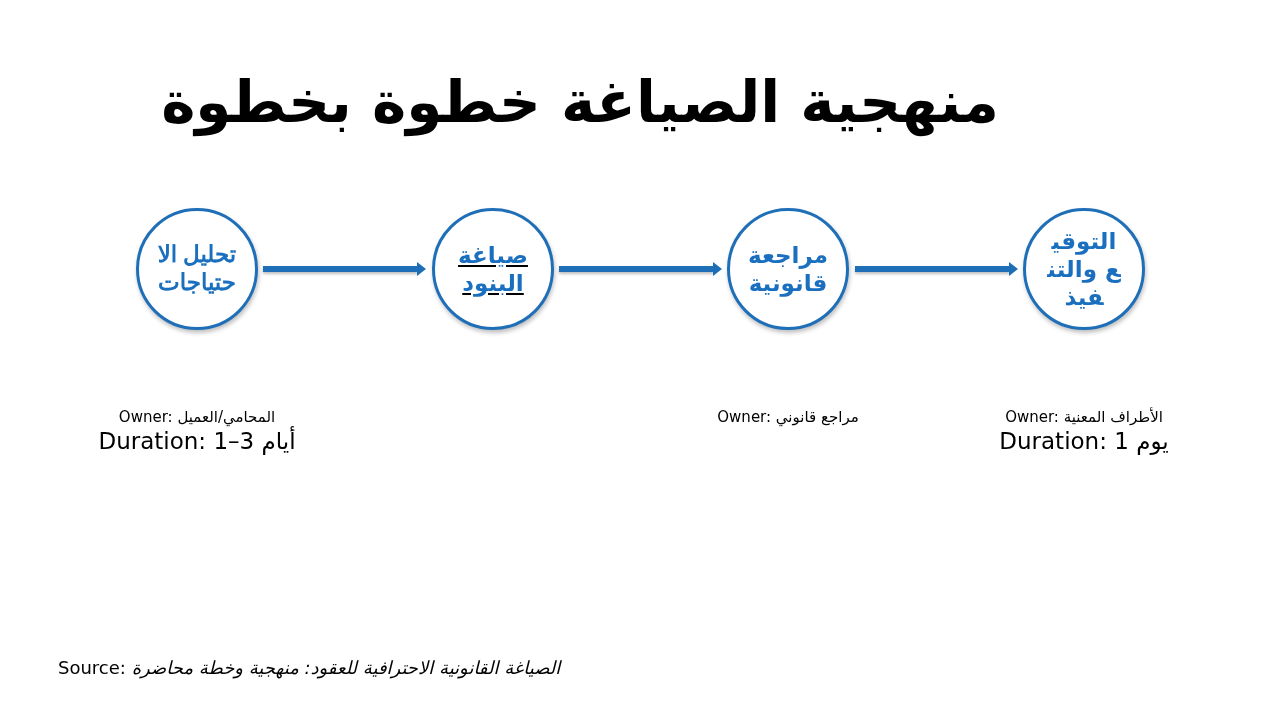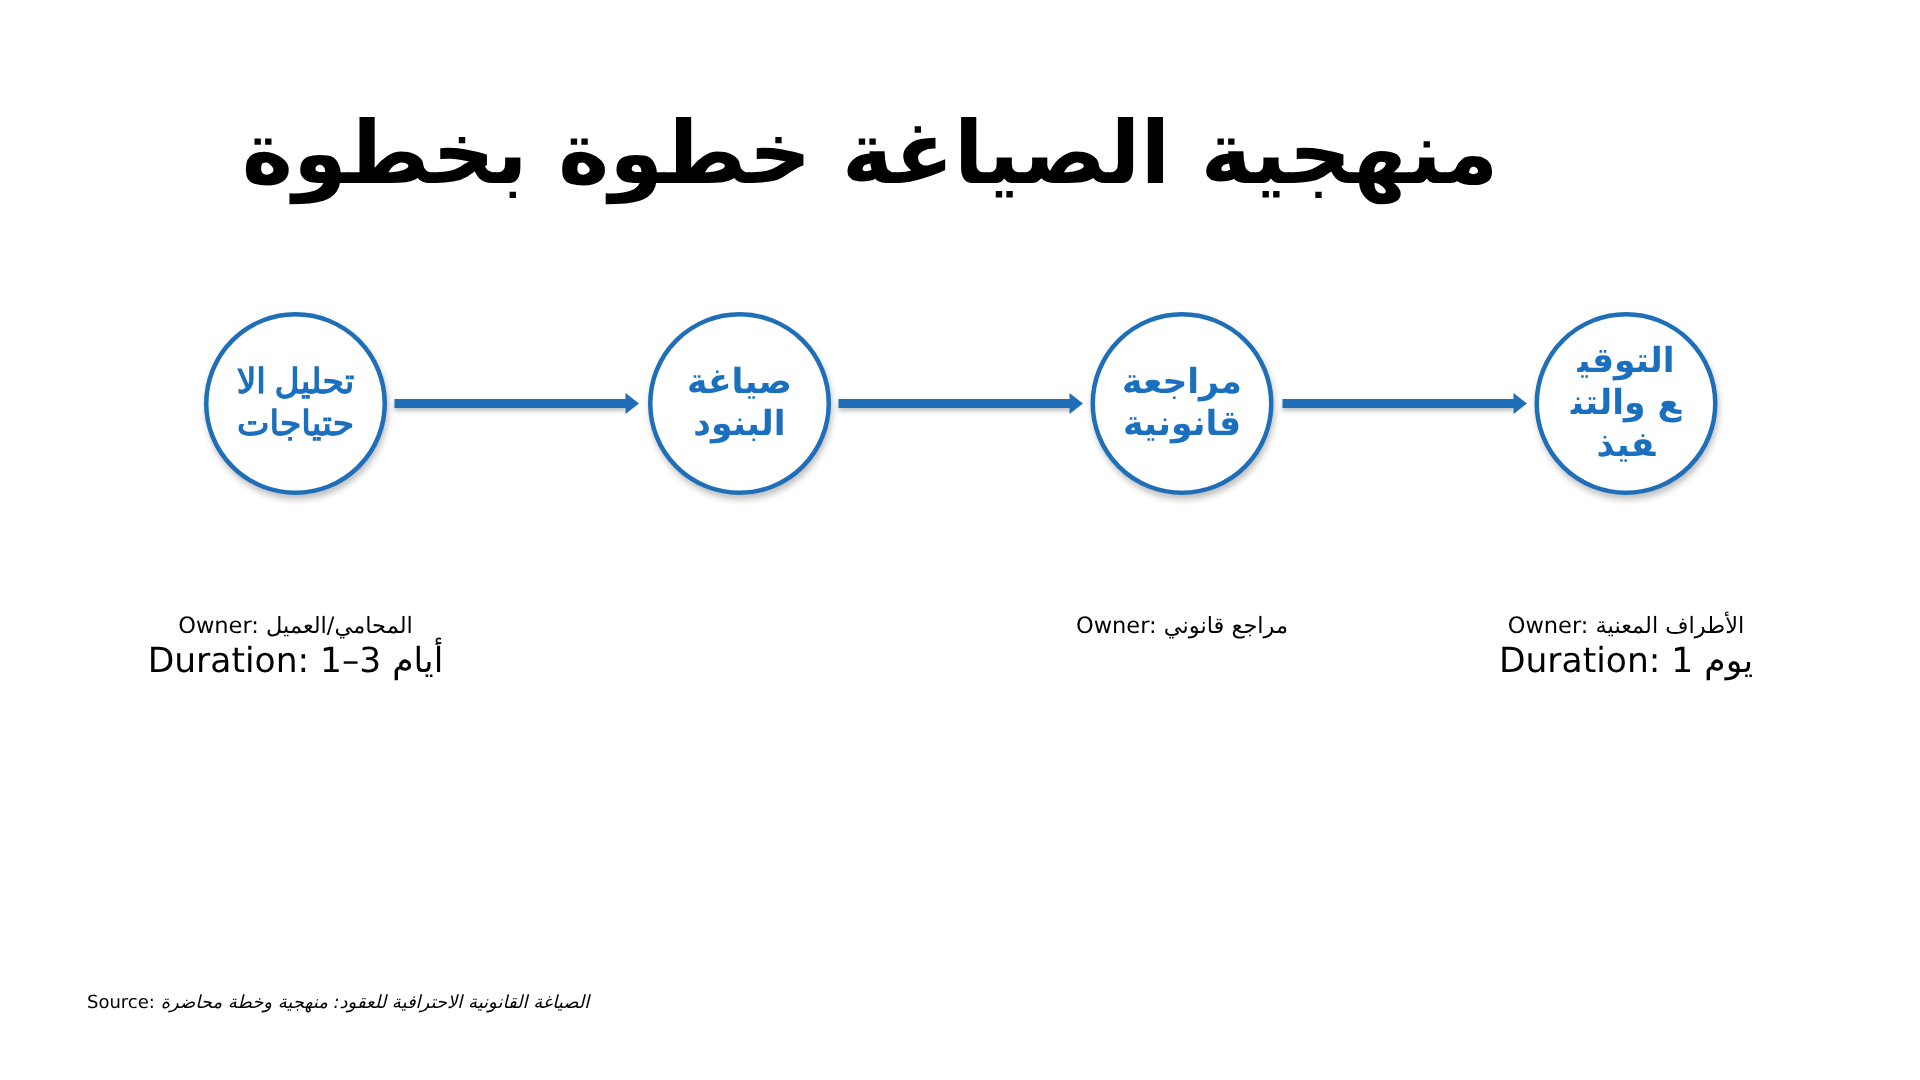--- a/index.html
+++ b/index.html
@@ -11,34 +11,34 @@
             background:#fff; box-shadow:1px 3px 4px rgba(0,0,0,0.25); box-sizing:border-box;
             display:flex; align-items:center; justify-content:center; overflow:hidden; }
   .circle-label { color:#1a6fbf; font-weight:bold; font-size:23px; line-height:28px; text-align:center;
                   direction:rtl; width:80px; word-break:break-all; }
   .arrow { position:absolute; height:6px; background:#1f6fb8; box-shadow:0 2px 3px rgba(0,0,0,0.25); }
   .arrow::after { content:""; position:absolute; right:-8px; top:-4px; border-left:9px solid #1f6fb8;
                   border-top:7px solid transparent; border-bottom:7px solid transparent; }
   .meta { position:absolute; width:280px; text-align:center; }
   .owner { font-size:15px; line-height:20px;margin-top:41px; }
   .duration { font-size:23px; line-height:28px; }
-  .source { position:absolute; left:58px; top:656px; font-size:12px; line-height:24px; }
+  .source { position:absolute; left:58px; top:656px; font-size:18px; line-height:24px; }
   .source .src-text { font-style:italic; }
 </style>
 </head>
 <body>
 
 <div class="title">منهجية الصياغة خطوة بخطوة</div>
 
 <div class="circle" style="left:136px; top:208px;font-family:Liberation Serif, serif;">
   <div class="circle-label">تحليل الاحتياجات</div>
 </div>
 <div class="arrow" style="left:263px; top:266px; width:155px;"></div>
 
-<div class="circle" style="left:432px; top:208px;">
+<div class="circle" style="left:432px; top:208px;text-decoration:underline;">
   <div class="circle-label">صياغة البنود</div>
 </div>
 <div class="arrow" style="left:559px; top:266px; width:155px;"></div>
 
 <div class="circle" style="left:727px; top:208px;">
   <div class="circle-label">مراجعة قانونية</div>
 </div>
 <div class="arrow" style="left:855px; top:266px; width:155px;"></div>
 
 <div class="circle" style="left:1023px; top:208px;">

